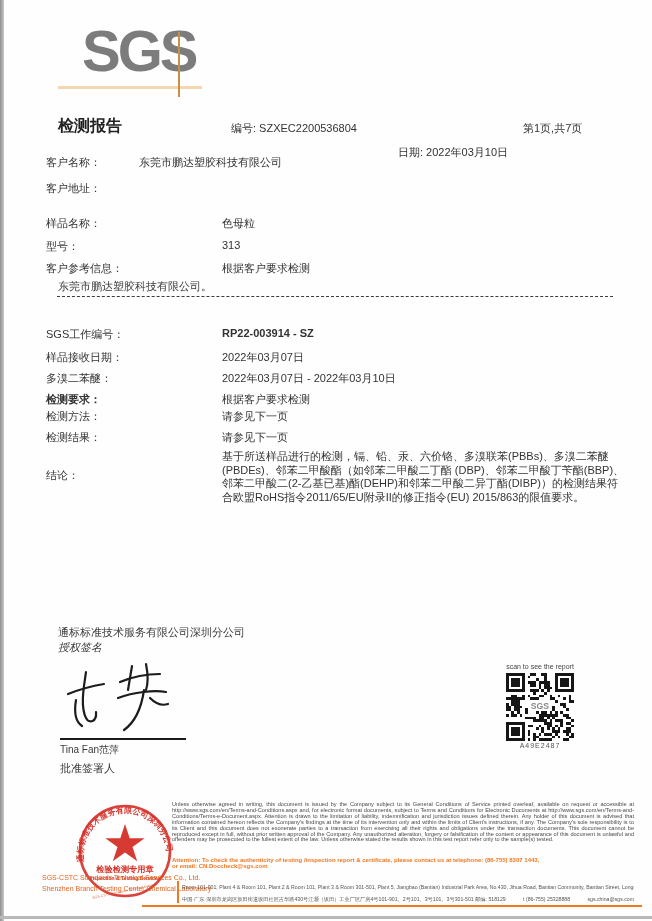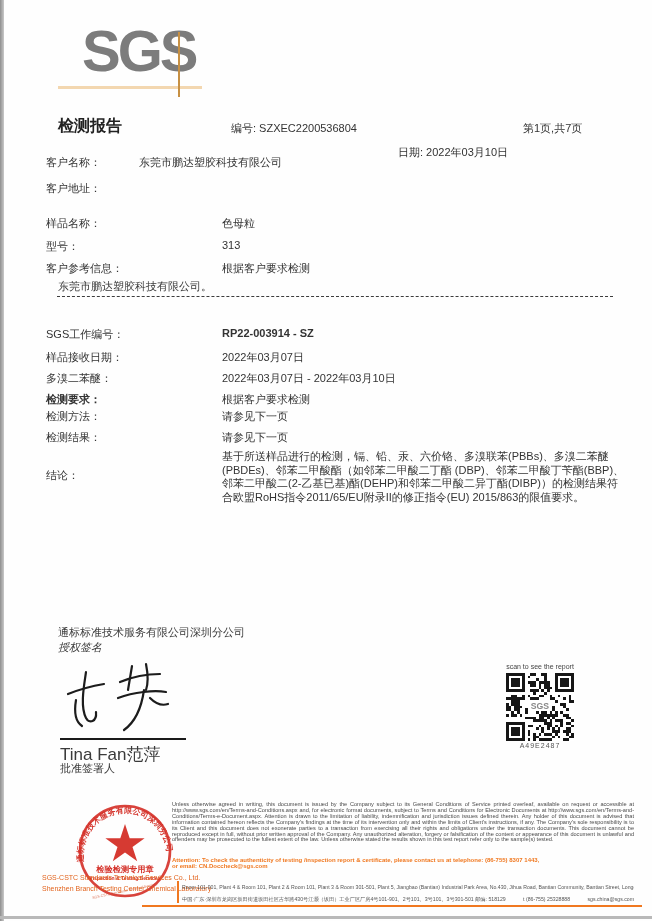--- a/index.html
+++ b/index.html
@@ -26,21 +26,21 @@
 
   .note{left:58px;top:279px;font-size:11px;}
   .dashline{left:57px;top:296px;width:556px;border-top:1.5px dashed #3c3c3c;}
 
   .concl{left:222px;top:450px;width:404px;font-size:11px;line-height:13.6px;color:#333;}
 
   .sig-company{left:58px;top:625px;font-size:11px;}
   .sig-auth{left:58px;top:640px;font-size:11px;font-style:italic;}
   .sig-draw{left:62px;top:660px;}
   .sig-underline{left:60px;top:738px;width:126px;border-top:2px solid #1a1a1a;}
-  .sig-name{left:60px;top:743px;font-size:17px;}
+  .sig-name{left:60px;top:743px;font-size:10px;}
   .sig-title{left:60px;top:761px;font-size:11px;}
 
   .qr-caption{left:505px;top:663px;width:70px;font-size:7px;color:#444;text-align:center;}
   .qr-box{left:506px;top:673px;width:68px;height:68px;}
   .qr-box svg{width:68px;height:68px;display:block;}
   .qr-label{left:505px;top:742px;width:70px;font-size:7px;color:#555;text-align:center;letter-spacing:1px;}
 
   .stamp{left:70px;top:800px;width:110px;height:102px;}
   .stamp-co1{left:42px;top:874px;font-size:7px;color:#e2641e;white-space:nowrap;}
   .stamp-co2{left:42px;top:885px;font-size:7px;color:#e2641e;white-space:nowrap;}

